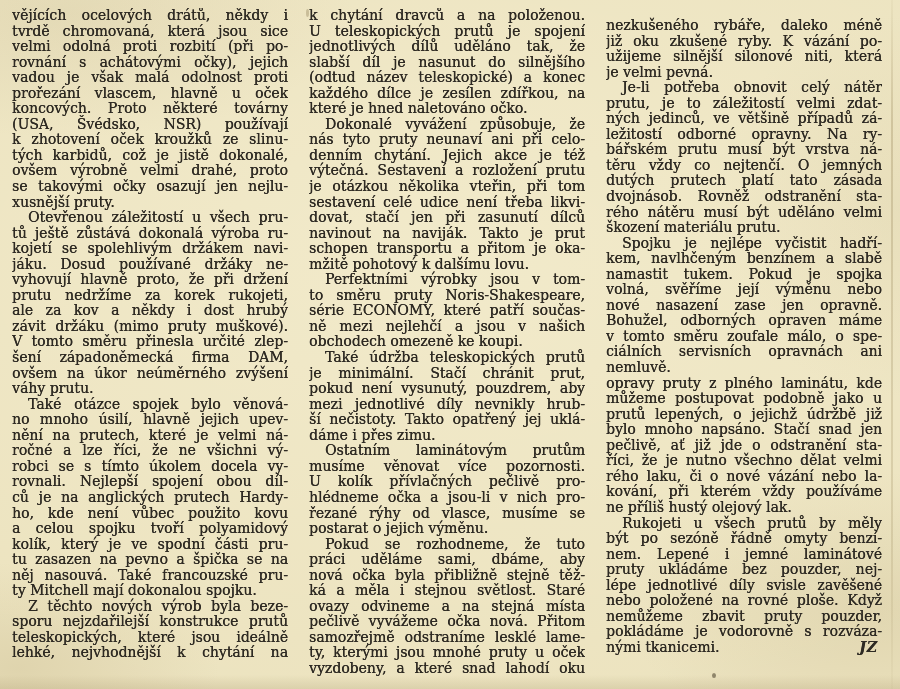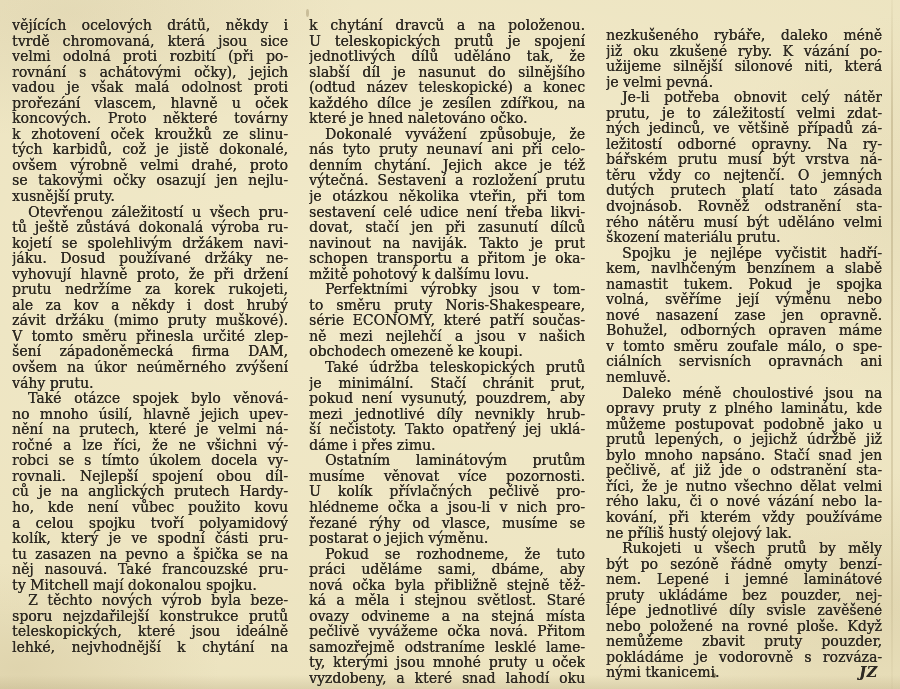--- a/index.html
+++ b/index.html
@@ -27,21 +27,21 @@
     pointer-events:none;
   }
   
   .page::before{
     content:"";position:absolute;left:0;bottom:0;width:100%;height:14px;
     background:linear-gradient(to top, rgba(150,132,88,.20), rgba(150,132,88,0));
     pointer-events:none;
   }
   .cols{
     position:relative;display:flex;gap:21px;
-    padding:18px 18px 0 12px;box-sizing:border-box;width:900px;
+    padding:8px 18px 0 12px;box-sizing:border-box;width:900px;
   }
   .col{flex:1 1 0;min-width:0;overflow:hidden;font-size:14px;line-height:15.55px;}
   .col-3{padding-top:10px;}
   .para{margin:0;}
   .line{
     text-align:justify;
     text-align-last:justify;
     -moz-text-align-last:justify;
     text-justify:inter-word;
     text-shadow:0.25px 0 0 currentColor;
@@ -61,20 +61,21 @@
   <div class="cols">
       <div class="col col-1">
         <div class="para">
           <div class="line">vějících ocelových drátů, někdy i</div>
           <div class="line">tvrdě chromovaná, která jsou sice</div>
           <div class="line">velmi odolná proti rozbití (při po-</div>
           <div class="line">rovnání s achátovými očky), jejich</div>
           <div class="line">vadou je však malá odolnost proti</div>
           <div class="line">prořezání vlascem, hlavně u oček</div>
           <div class="line">koncových. Proto některé továrny</div>
+          <div class="line">(USA, Švédsko, NSR) používají</div>
           <div class="line">k zhotovení oček kroužků ze slinu-</div>
           <div class="line">tých karbidů, což je jistě dokonalé,</div>
           <div class="line">ovšem výrobně velmi drahé, proto</div>
           <div class="line">se takovými očky osazují jen nejlu-</div>
           <div class="line end">xusnější pruty.</div>
         </div>
         <div class="para">
           <div class="line indent">Otevřenou záležitostí u všech pru-</div>
           <div class="line">tů ještě zůstává dokonalá výroba ru-</div>
           <div class="line">kojetí se spolehlivým držákem navi-</div>
@@ -191,21 +192,20 @@
           <div class="line">kem, navlhčeným benzínem a slabě</div>
           <div class="line">namastit tukem. Pokud je spojka</div>
           <div class="line">volná, svěříme její výměnu nebo</div>
           <div class="line">nové nasazení zase jen opravně.</div>
           <div class="line">Bohužel, odborných opraven máme</div>
           <div class="line">v tomto směru zoufale málo, o spe-</div>
           <div class="line">ciálních servisních opravnách ani</div>
           <div class="line end">nemluvě.</div>
         </div>
         <div class="para">
-          <div class="line indent">Daleko méně choulostivé jsou na</div>
           <div class="line">opravy pruty z plného laminátu, kde</div>
           <div class="line">můžeme postupovat podobně jako u</div>
           <div class="line">prutů lepených, o jejichž údržbě již</div>
           <div class="line">bylo mnoho napsáno. Stačí snad jen</div>
           <div class="line">pečlivě, ať již jde o odstranění sta-</div>
           <div class="line">říci, že je nutno všechno dělat velmi</div>
           <div class="line">rého laku, či o nové vázání nebo la-</div>
           <div class="line">kování, při kterém vždy používáme</div>
           <div class="line end">ne příliš hustý olejový lak.</div>
         </div>

